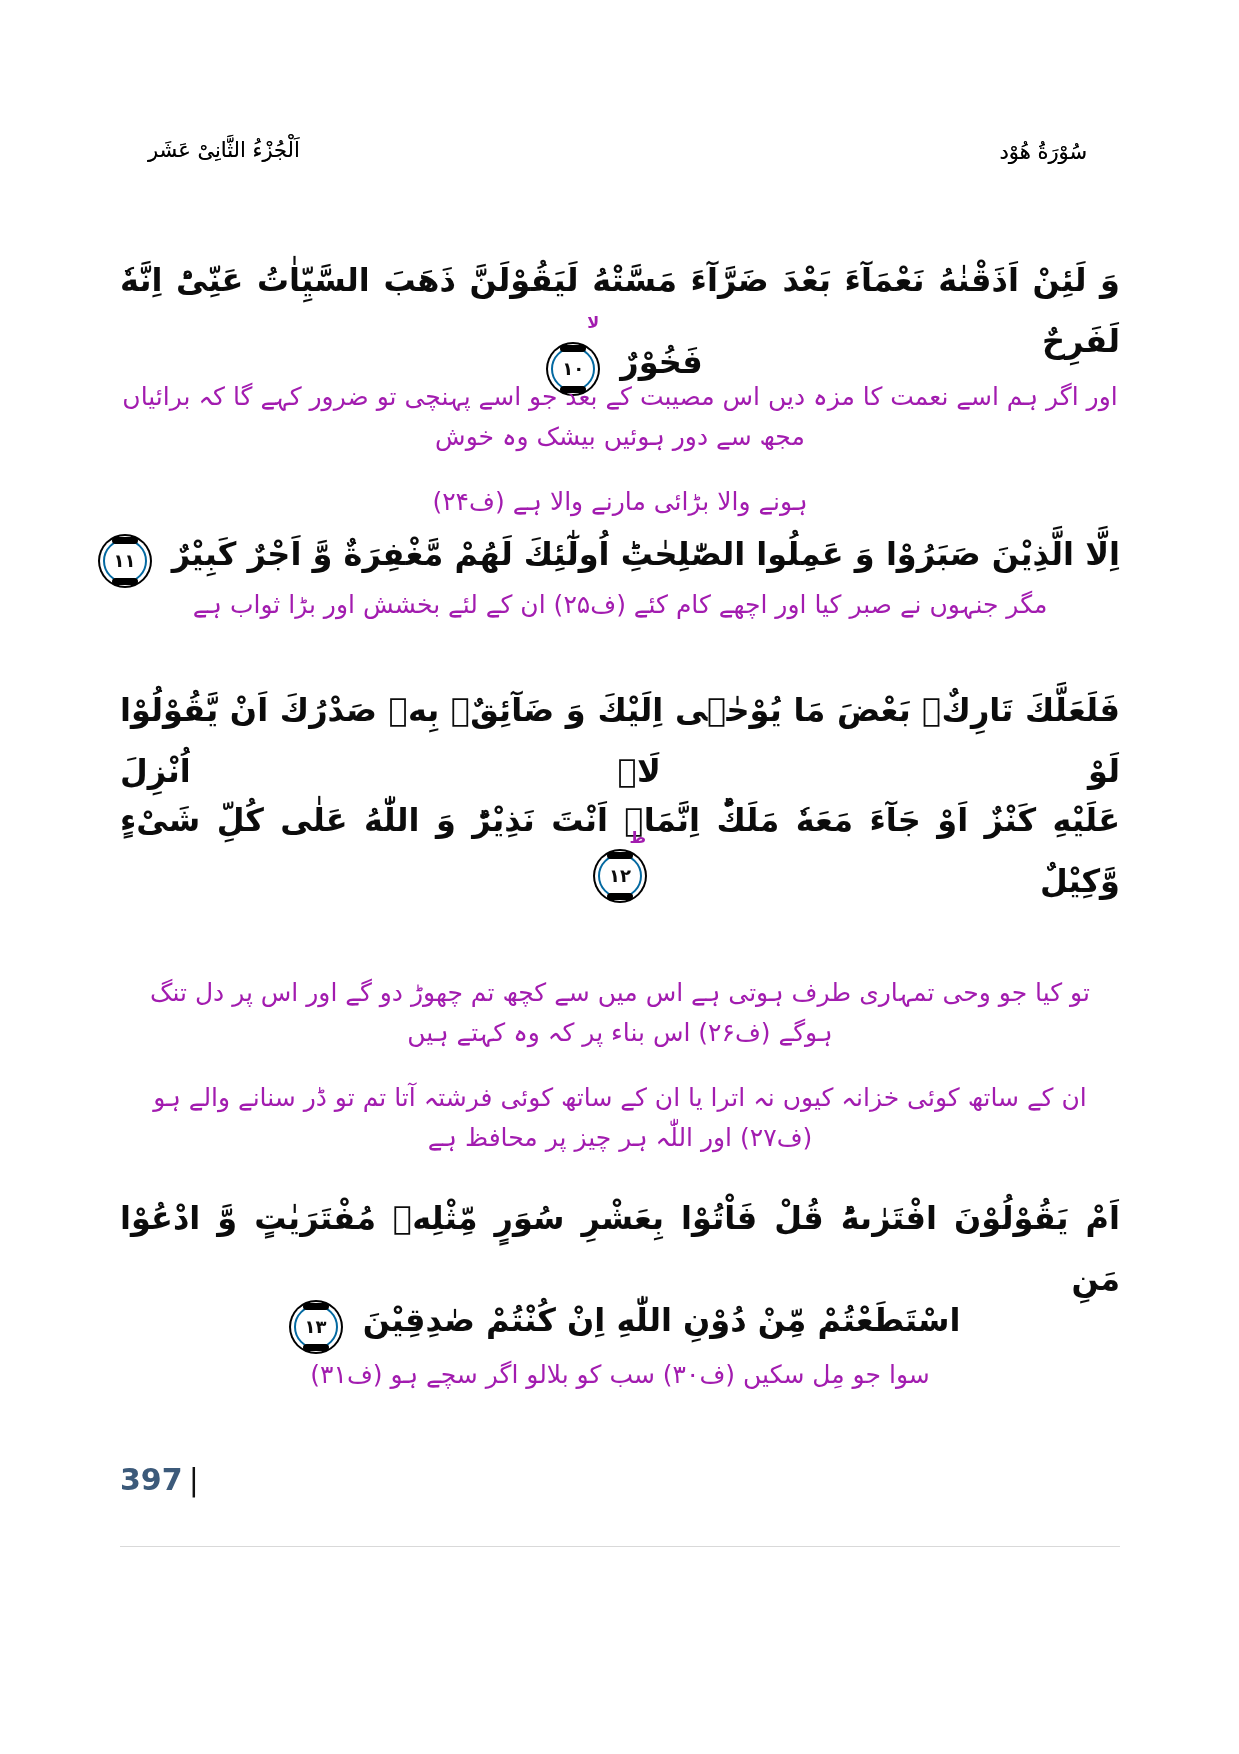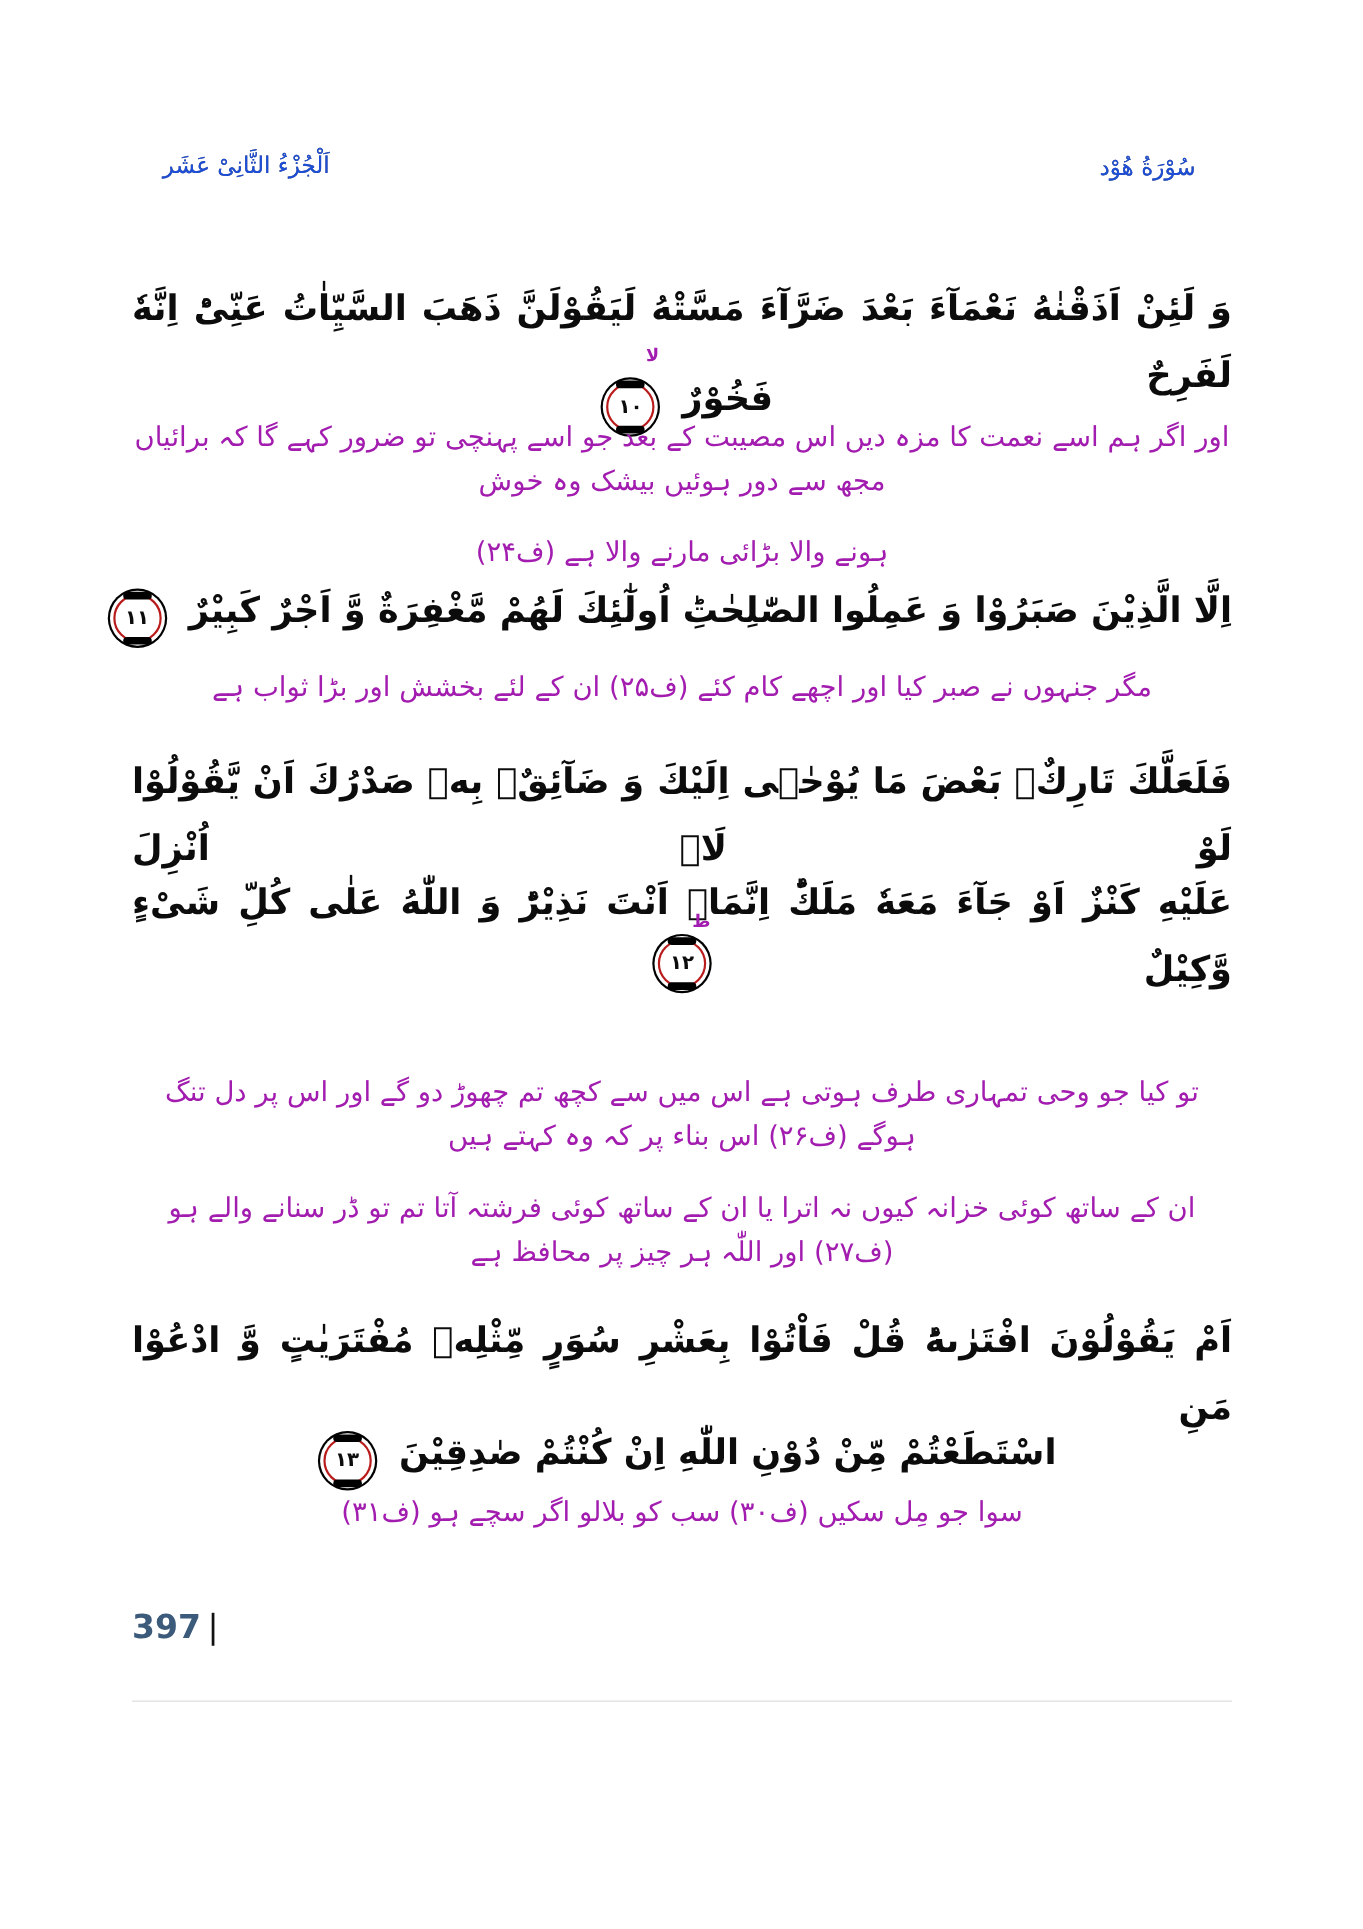--- a/index.html
+++ b/index.html
@@ -5,41 +5,41 @@
   html,body{margin:0;padding:0;background:#ffffff;}
   body{
     width:1239px;height:1754px;position:relative;
     font-family:"DejaVu Sans","Liberation Sans",sans-serif;
     color:#0c0c0c;overflow:hidden;
   }
   .abs{position:absolute;left:120px;width:1000px;}
 
   
   .callig{
-    font-size:21px;color:#1d4ed8;letter-spacing:1px;
+    font-size:21px;color:#000000;letter-spacing:1px;
     text-shadow:0 0 .6px #555;
     font-family:"DejaVu Sans",sans-serif;
   }
   .juz-pos{top:138px;left:148px;width:auto;text-align:left;}
   .surah-pos{top:140px;left:auto;right:152px;width:auto;text-align:left;}
 
   
   .arabic-line{
     direction:rtl;font-size:32px;font-weight:bold;line-height:1.9;
     text-align:center;white-space:nowrap;
   }
   .arabic-line.full{
     white-space:normal;text-align:justify;text-align-last:justify;
   }
 
   
   .verse-end{position:relative;display:inline-block;margin:0 14px;vertical-align:middle;}
   .medallion{
     display:inline-flex;align-items:center;justify-content:center;
-    width:40px;height:40px;border:2px solid #b91c1c;border-radius:50%;
+    width:40px;height:40px;border:2px solid #0369a1;border-radius:50%;
     box-shadow:0 0 0 3px #fff,0 0 0 5px #000;
     font-size:18px;font-weight:bold;line-height:1;background:#fff;
     position:relative;
   }
   .medallion::before,.medallion::after{
     content:"";position:absolute;left:7px;right:7px;height:7px;background:#000;border-radius:4px;
   }
   .medallion::before{top:-4px;}
   .medallion::after{bottom:-4px;}
   .pause-mark{
@@ -49,21 +49,21 @@
   
   .urdu-line{
     direction:rtl;font-size:25px;line-height:1.6;text-align:center;color:#a21caf;
   }
 
   
   .p-v10a{top:218px;}
   .p-v10b{top:300px;}
   .p-v10u{top:352px;}
   .p-v11a{top:492px;}
-  .p-v11u{top:580px;}
+  .p-v11u{top:560px;}
   .p-v12a1{top:648px;}
   .p-v12a2{top:758px;}
   .p-v12m{top:838px;text-align:center;}
   .p-v12u{top:948px;}
   .p-v13a1{top:1156px;}
   .p-v13a2{top:1258px;}
   .p-v13u{top:1330px;}
 
   
   .divider{top:1546px;border-top:1px solid #d9d9d9;height:0;}

